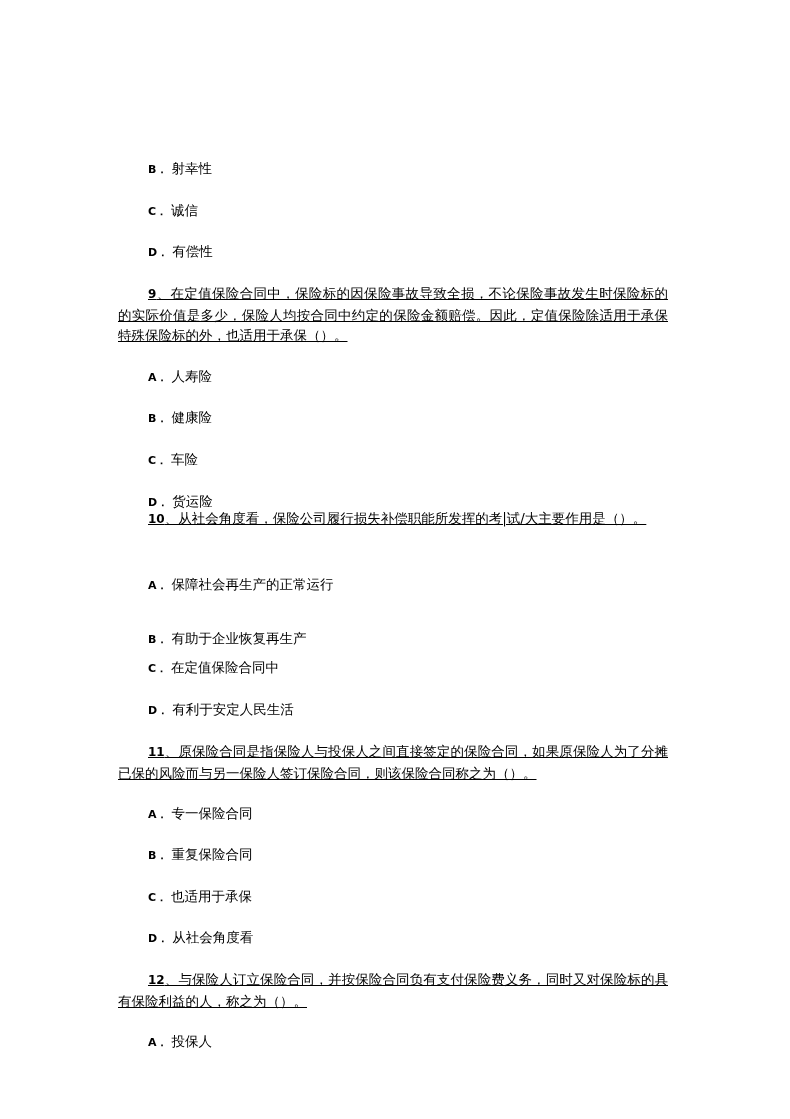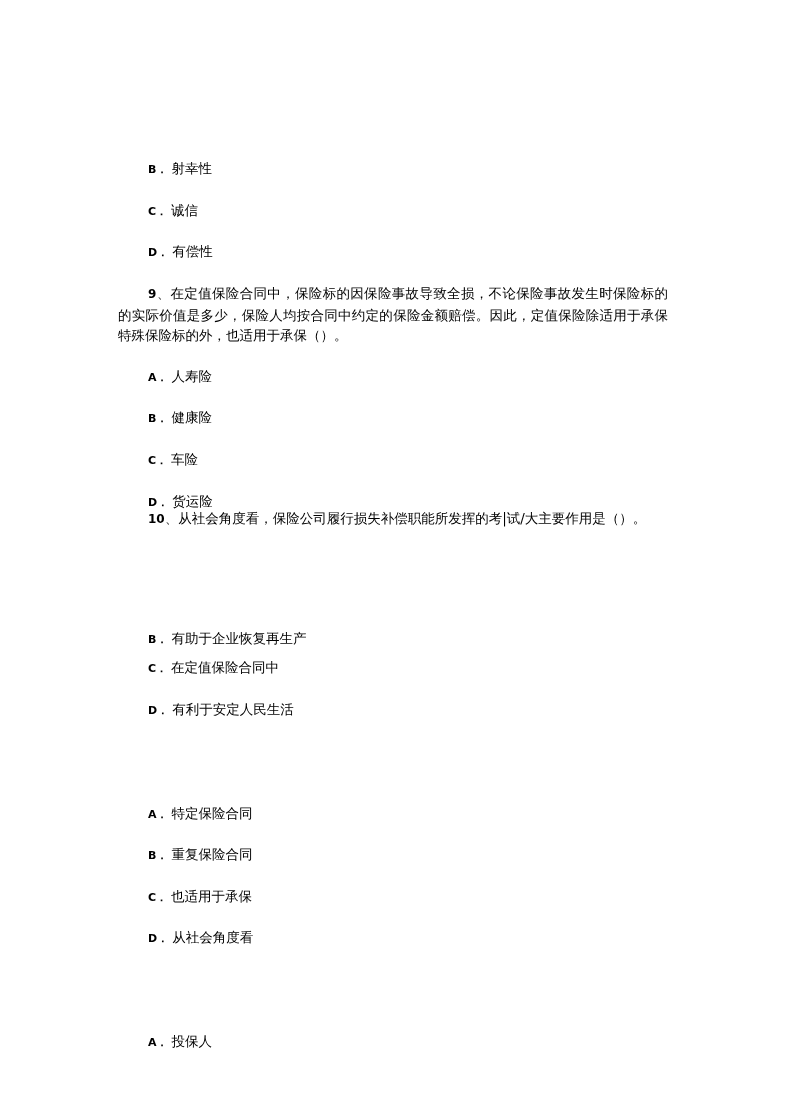--- a/index.html
+++ b/index.html
@@ -3,47 +3,50 @@
 <meta charset="utf-8">
 <style>
   html, body { margin: 0; padding: 0; background: #ffffff; }
   body { width: 790px; height: 1119px; position: relative; overflow: hidden;
          font-family: "DejaVu Sans", "Liberation Sans", sans-serif; color: #000; }
   .page { position: absolute; left: 0; top: 0; width: 655px; height: 1119px; margin-top: 40px; }
   .line { position: absolute; font-size: 13.5px; line-height: 20px; white-space: nowrap; }
   .opt { left: 148px; }
   .opt .letter { font-weight: bold; font-size: 11px; margin-right: 4px; }
   .para { left: 118px; width: 550px; white-space: normal; text-indent: 30px;
-          font-size: 13.5px; line-height: 20.5px; text-align: justify; }
+          font-size: 13.5px; line-height: 20.5px; text-align: justify; text-decoration: underline; }
   .para .num { font-weight: bold; font-size: 12px; }
 </style>
 </head>
 <body>
 
 <div class="page">
 
   <div class="line opt" style="top:118px"><span class="letter">B．</span><span>射幸性</span></div>
   <div class="line opt" style="top:160px"><span class="letter">C．</span><span>诚信</span></div>
   <div class="line opt" style="top:201px"><span class="letter">D．</span><span>有偿性</span></div>
 
   <div class="line para" style="top:243px"><span class="num">9</span><span>、在定值保险合同中，保险标的因保险事故导致全损，不论保险事故发生时保险标的的实际价值是多少，保险人均按合同中约定的保险金额赔偿。因此，定值保险除适用于承保特殊保险标的外，也适用于承保（）。</span></div>
 
   <div class="line opt" style="top:326px"><span class="letter">A．</span><span>人寿险</span></div>
   <div class="line opt" style="top:367px"><span class="letter">B．</span><span>健康险</span></div>
   <div class="line opt" style="top:409px"><span class="letter">C．</span><span>车险</span></div>
   <div class="line opt" style="top:451px"><span class="letter">D．</span><span>货运险</span></div>
 
   <div class="line para" style="top:468px"><span class="num">10</span><span>、从社会角度看，保险公司履行损失补偿职能所发挥的考|试/大主要作用是（）。</span></div>
 
+  <div class="line opt" style="top:534px"><span class="letter">A．</span><span>保障社会再生产的正常运行</span></div>
   <div class="line opt" style="top:588px"><span class="letter">B．</span><span>有助于企业恢复再生产</span></div>
   <div class="line opt" style="top:617px"><span class="letter">C．</span><span>在定值保险合同中</span></div>
   <div class="line opt" style="top:659px"><span class="letter">D．</span><span>有利于安定人民生活</span></div>
 
+  <div class="line para" style="top:701px"><span class="num">11</span><span>、原保险合同是指保险人与投保人之间直接签定的保险合同，如果原保险人为了分摊已保的风险而与另一保险人签订保险合同，则该保险合同称之为（）。</span></div>
 
-  <div class="line opt" style="top:763px"><span class="letter">A．</span><span>特定保险合同</span></div>
+  <div class="line opt" style="top:763px"><span class="letter">A．</span><span>专一保险合同</span></div>
   <div class="line opt" style="top:804px"><span class="letter">B．</span><span>重复保险合同</span></div>
   <div class="line opt" style="top:846px"><span class="letter">C．</span><span>也适用于承保</span></div>
   <div class="line opt" style="top:887px"><span class="letter">D．</span><span>从社会角度看</span></div>
 
+  <div class="line para" style="top:929px"><span class="num">12</span><span>、与保险人订立保险合同，并按保险合同负有支付保险费义务，同时又对保险标的具有保险利益的人，称之为（）。</span></div>
 
   <div class="line opt" style="top:991px"><span class="letter">A．</span><span>投保人</span></div>
 
 </div>
 
 </body></html>

